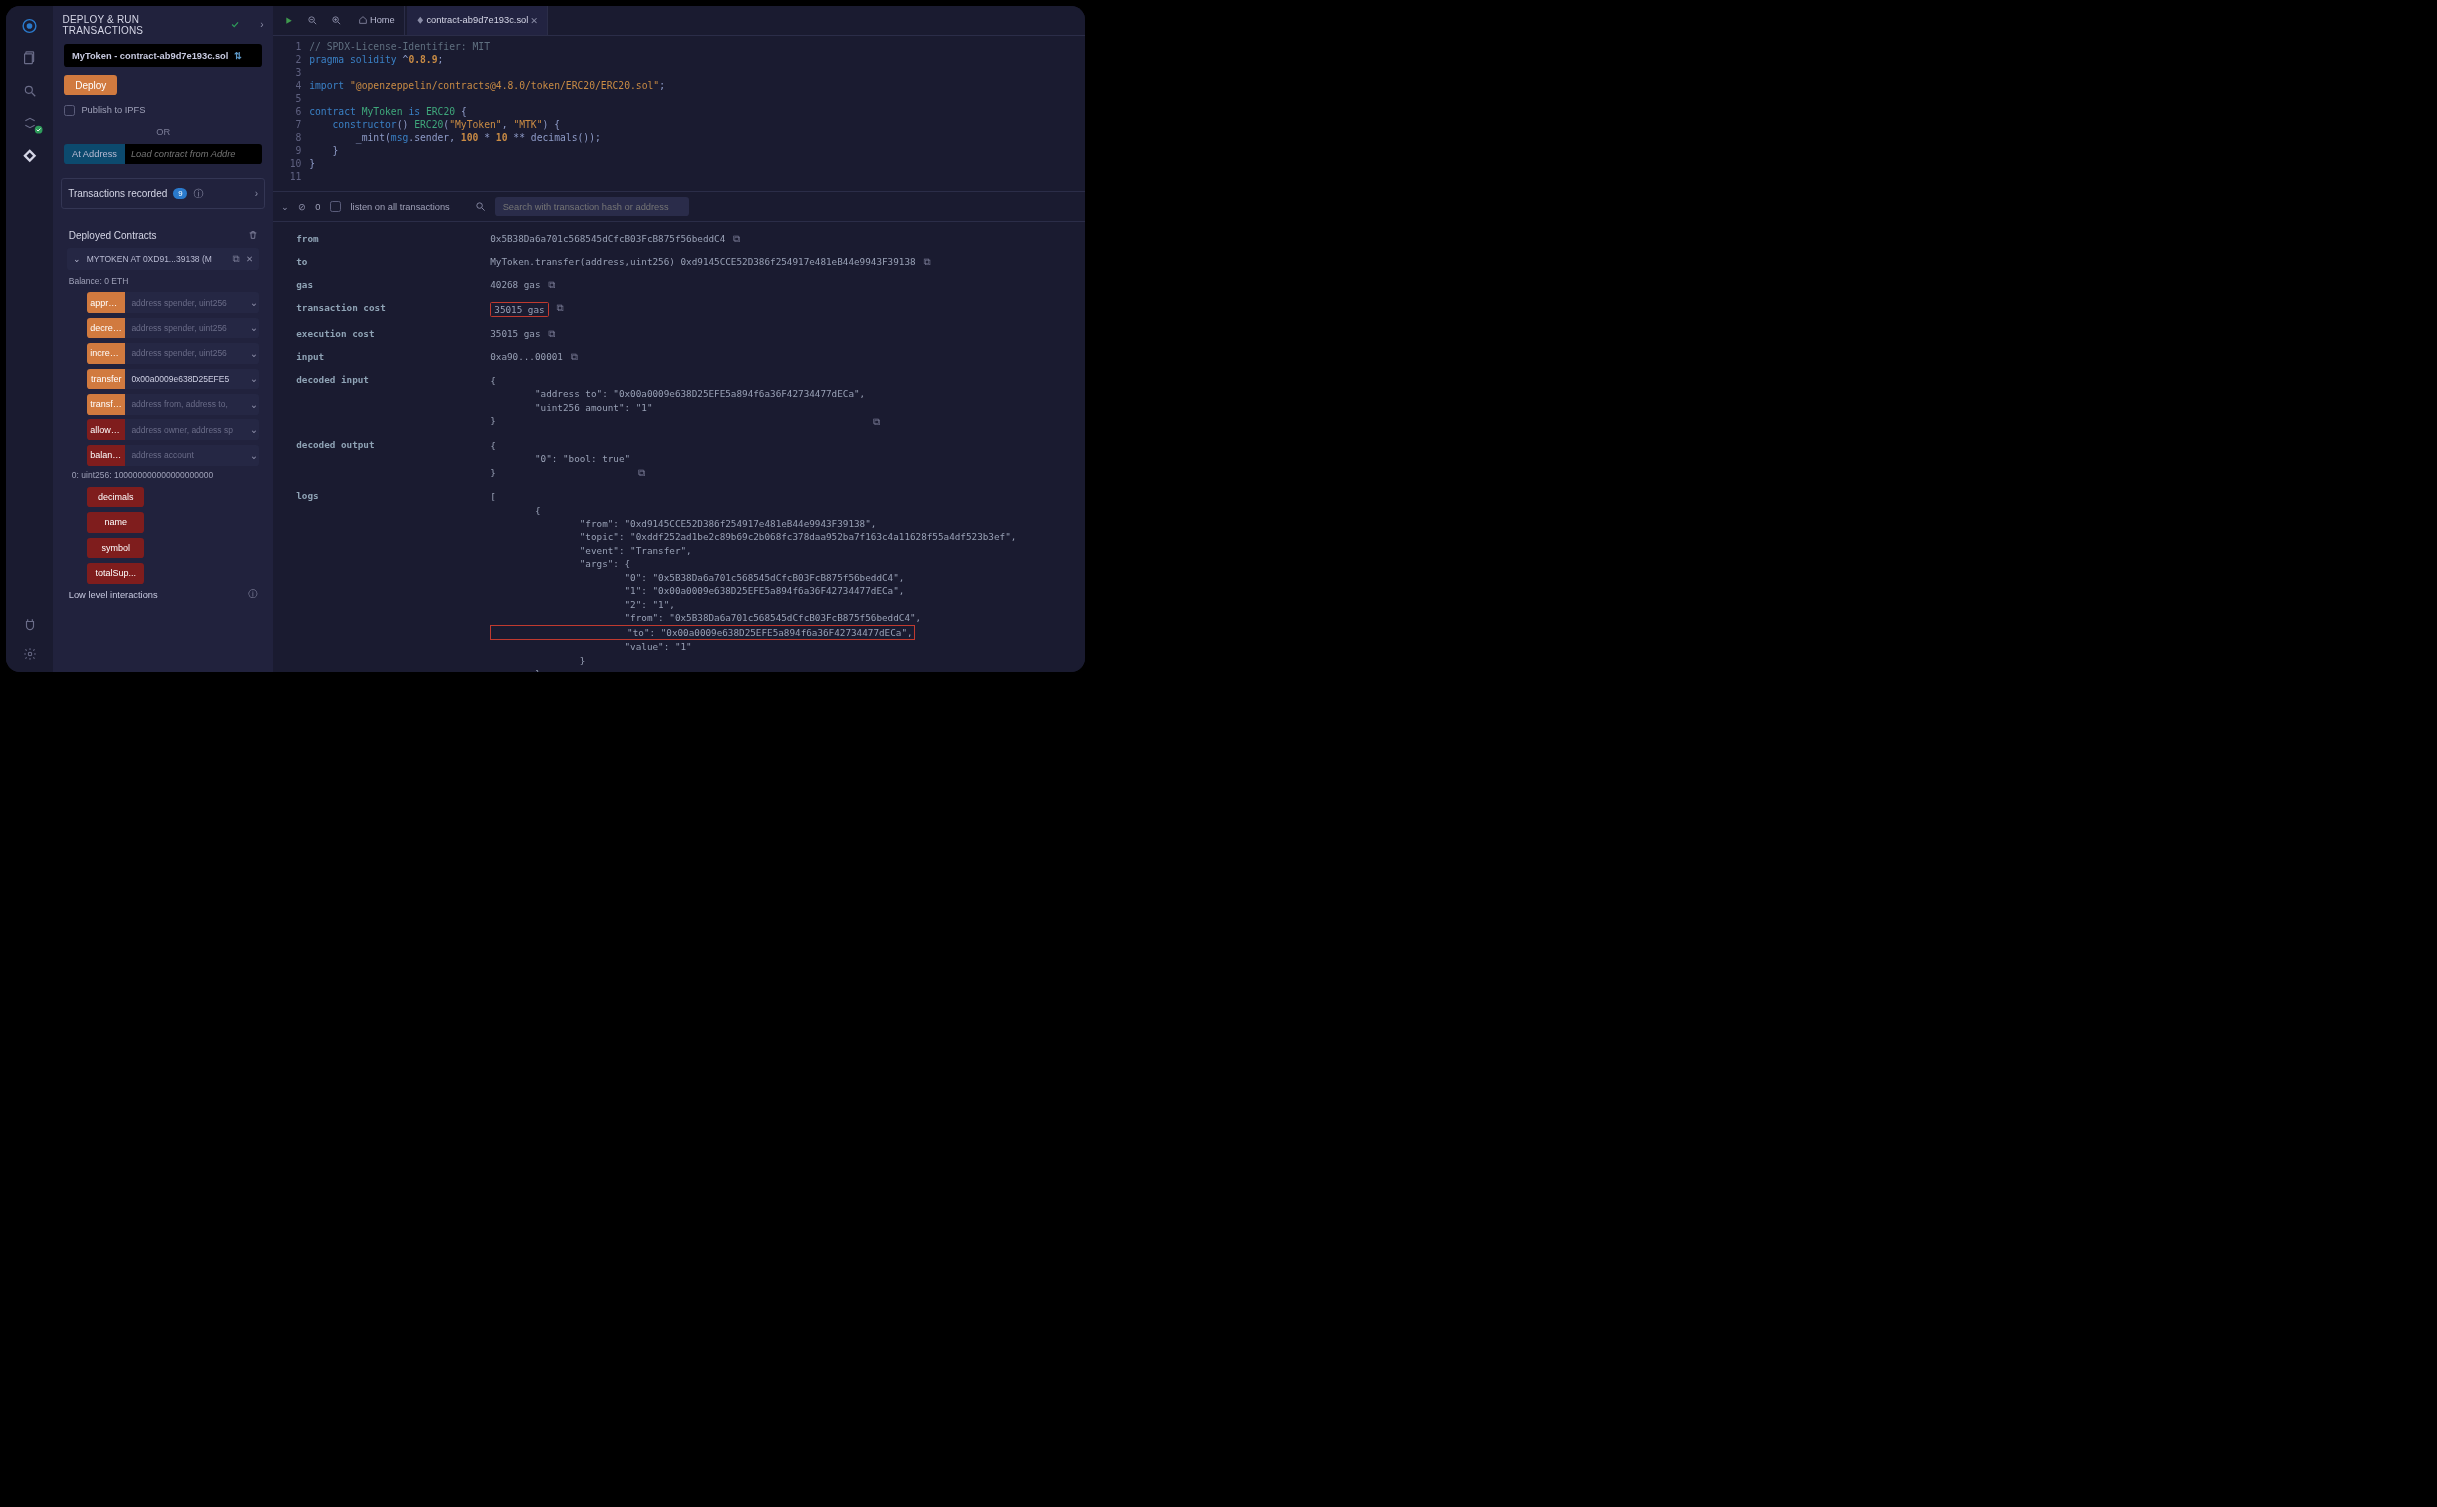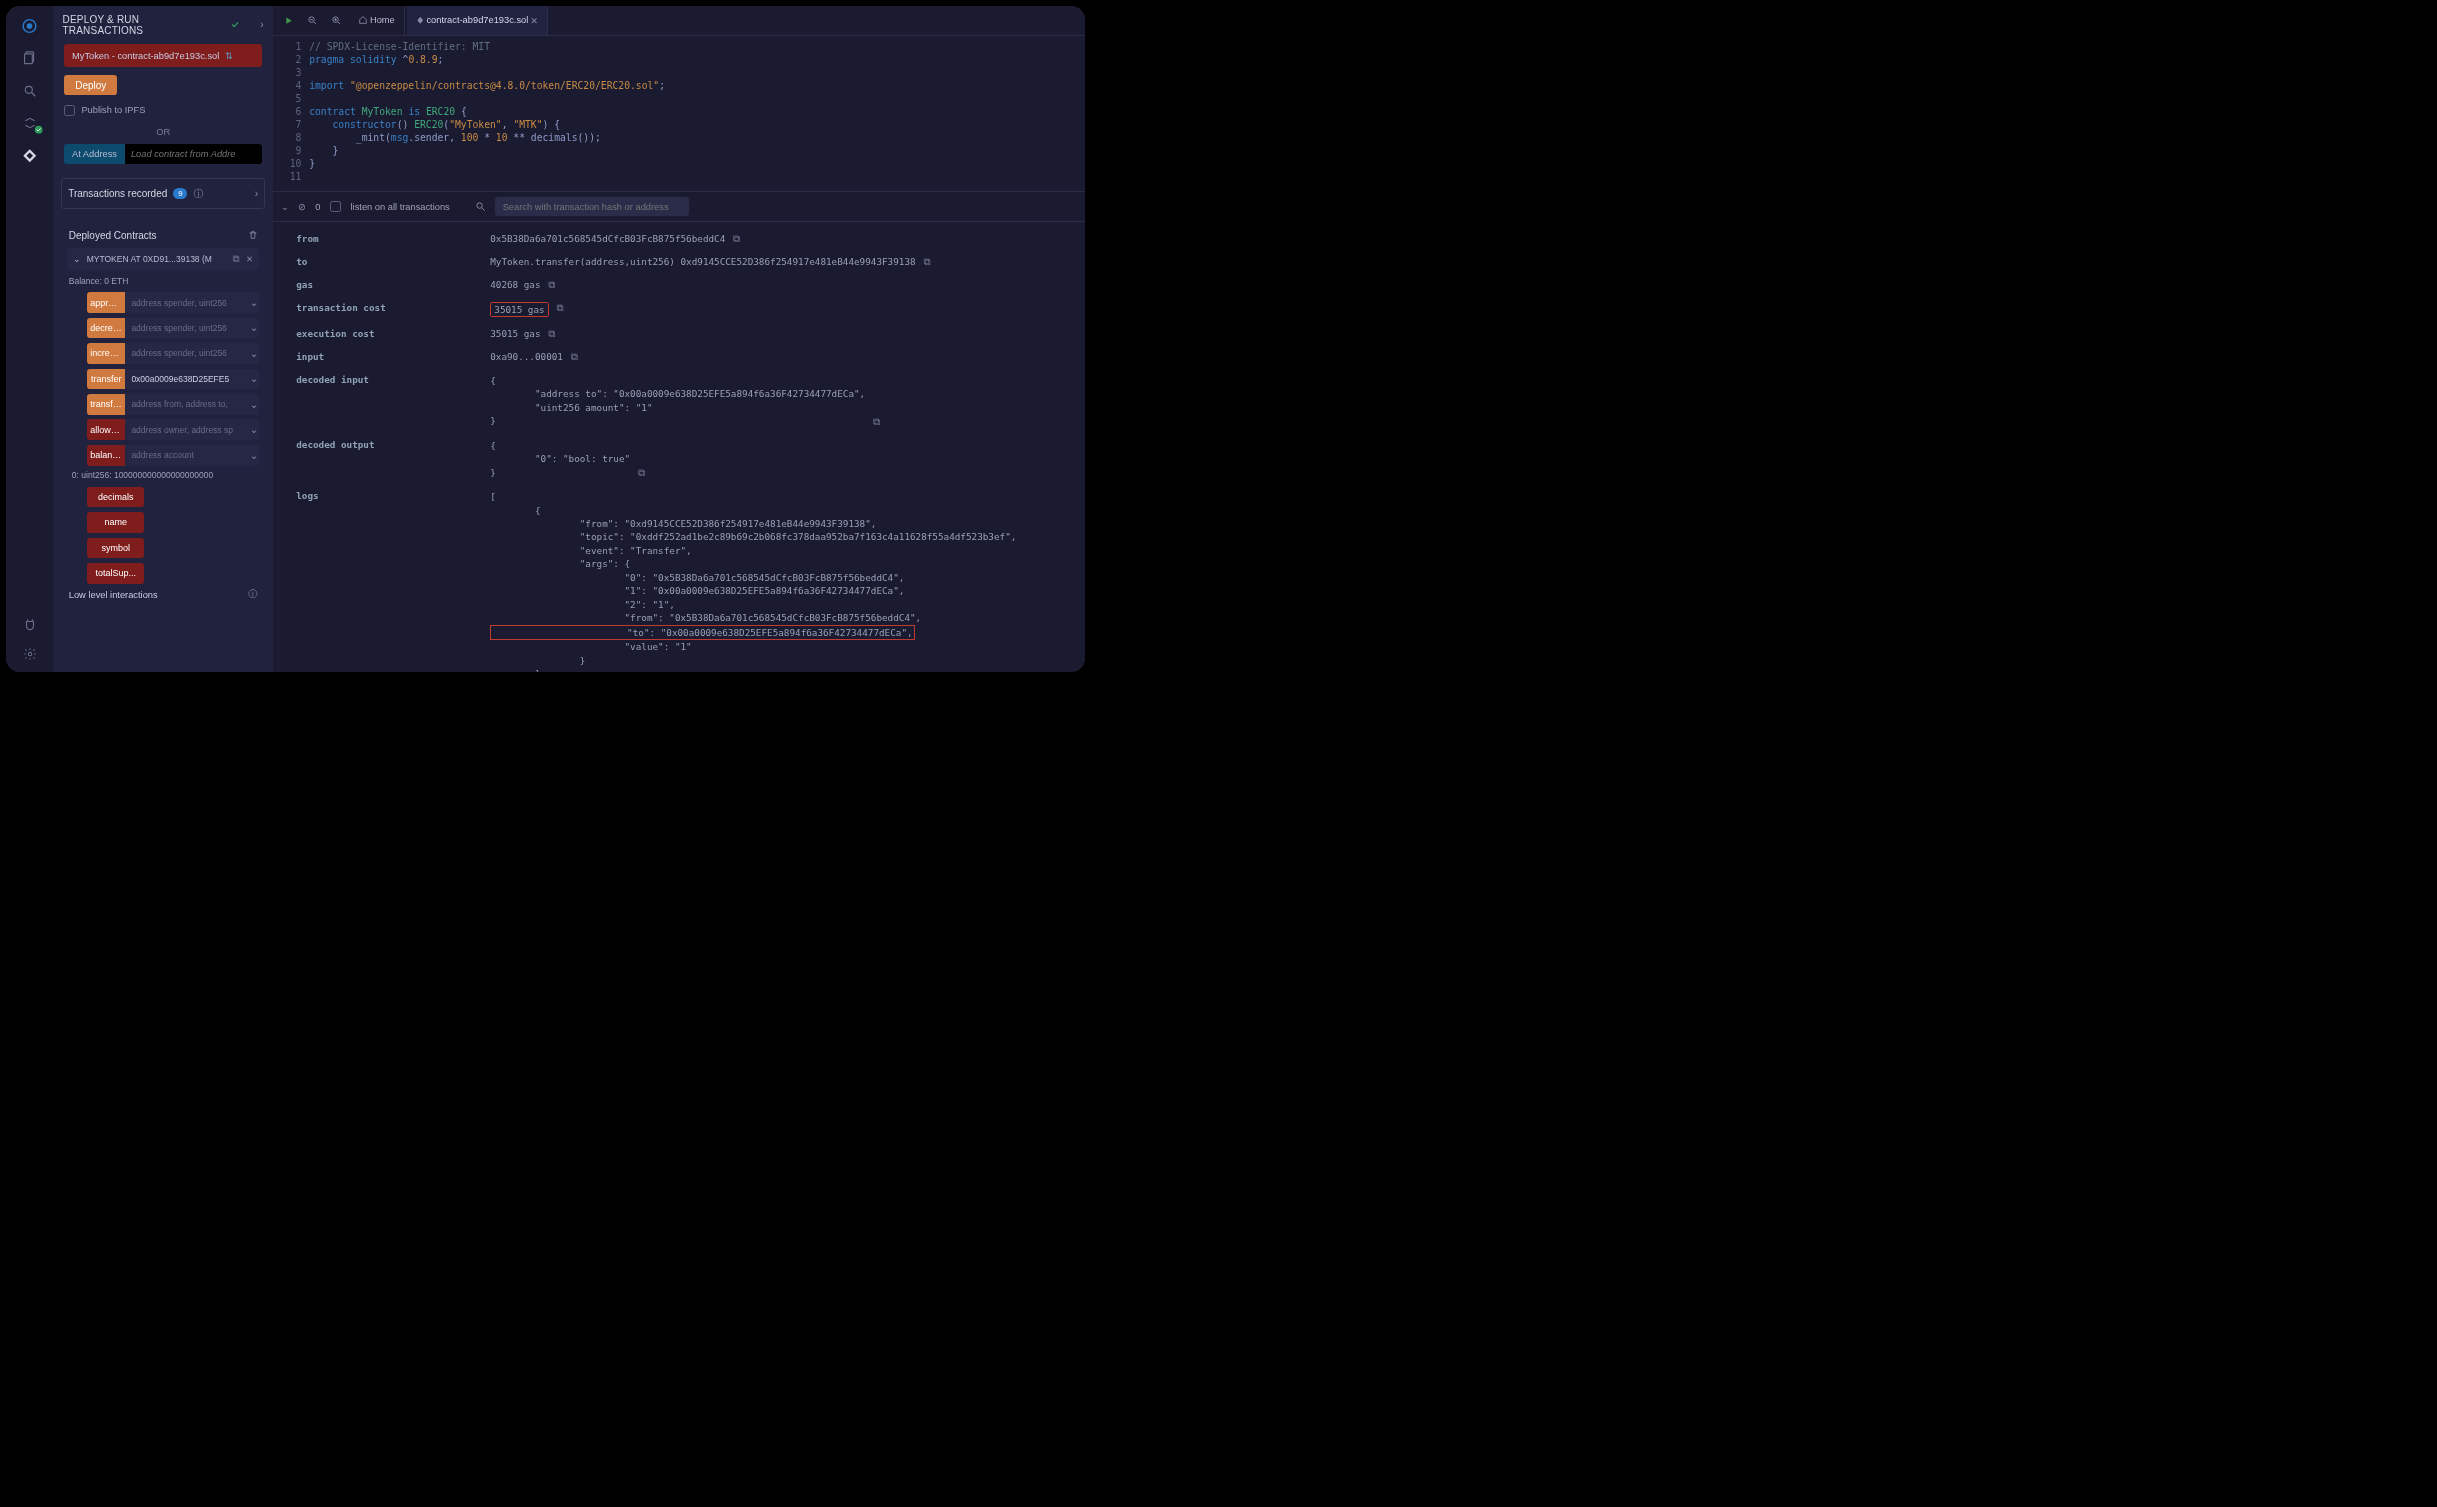--- a/index.html
+++ b/index.html
@@ -39,25 +39,26 @@
   overflow-y: auto;
 }
 .panel-header {
   display: flex; align-items: center; gap: 20px;
   padding: 7.8px 9.3px;
   font-size: 10px; font-weight: 400; color: #d5d6e6;
   letter-spacing: 0.2px;
 }
 .dropdown-row {
   margin: 0 11px 7.8px 11px;
-  background: #7f1d1d;
+  background: #000000;
   border-radius: 3.1px;
   padding: 6.2px 7.8px;
   font-size: 9.3px;
   color: #c8cae0;
+  font-weight: bold;
 }
 .btn-deploy {
   margin-left: 11px; margin-bottom: 7.8px;
   background: #d17a3f; color:#fff; border:none; border-radius:3.1px;
   padding: 4.7px 11px; font-size:10px; cursor:pointer;
 }
 .check-row { display:flex; align-items:center; gap:6.2px; margin: 1.6px 11px 6.2px 11px; font-size:9.3px; color:#9fa1b8;}
 .check-row .cbx { width:11px; height:11px; border:1.2px solid #5a5c7a; border-radius:2.3px;}
 .or-sep { text-align:center; color:#7c7e98; font-size:9.3px; margin: 4.7px 0;}
 .atrow { display:flex; margin: 3.1px 11px 9.3px 11px; }
@@ -88,21 +89,21 @@
 .tab { display:flex; align-items:center; gap:2px; padding: 0 9.3px; height:100%; font-size:9.3px; color:#b9bbd3; cursor:pointer; border-right:0.8px solid #2b2d48;}
 .tab.active { background:#222341; color:#d5d6e6;}
 .editor { flex: 0 0 auto; display:flex; font-family: Menlo, Consolas, monospace; font-size:9.7px; padding: 4.7px 0 7.8px 0;}
 .gutter { width:36px; text-align:right; color:#5f6180; padding-right:7.8px;}
 .gutter div { height:13px; line-height:13px;}
 .code { flex:1; color:#8e9bc7;}
 .code div { height:13px; line-height:13px; white-space:pre;}
 .tok-cmt { color:#5f6f7f;}
 .tok-kw { color:#3a80c5;}
 .tok-str { color:#c98b44;}
-.tok-num { color:#c98b44;}
+.tok-num { color:#c98b44;font-weight:bold;}
 .tok-type { color:#3fa77b;}
 .tok-inner { color:#3a80c5;}
 .termbar { display:flex; align-items:center; gap:9.3px; height:31px; border-top:0.8px solid #2b2d48; border-bottom:0.8px solid #2b2d48; padding: 0 7.8px; font-size:9.3px; color:#9fa1b8;}
 .termbar .cbx2 { width:11.6px; height:11.6px; border:1.2px solid #5a5c7a; border-radius:2.3px;}
 .termbar .search { background:#2a2c4a; border:none; border-radius:3.1px; color:#9fa1b8; font-size:9.3px; padding:4.7px 7.8px; width:194px;}
 .txdetails { flex:1; overflow:auto; font-family: Menlo, Consolas, monospace; font-size:9.3px; padding: 11px 0 7.8px 23px; position:relative;}
 .txrow { display:flex; align-items:flex-start; margin-bottom: 11px; color:#98a0b5;}
 .txlabel { width:194px; color:#8fa3b5; font-weight:600; flex-shrink:0;}
 .txval { color:#98a0b5; display:flex; align-items:flex-start; gap:7.8px;}
 .copy-ic { color:#7a7c96; cursor:pointer; font-size:10px;}

